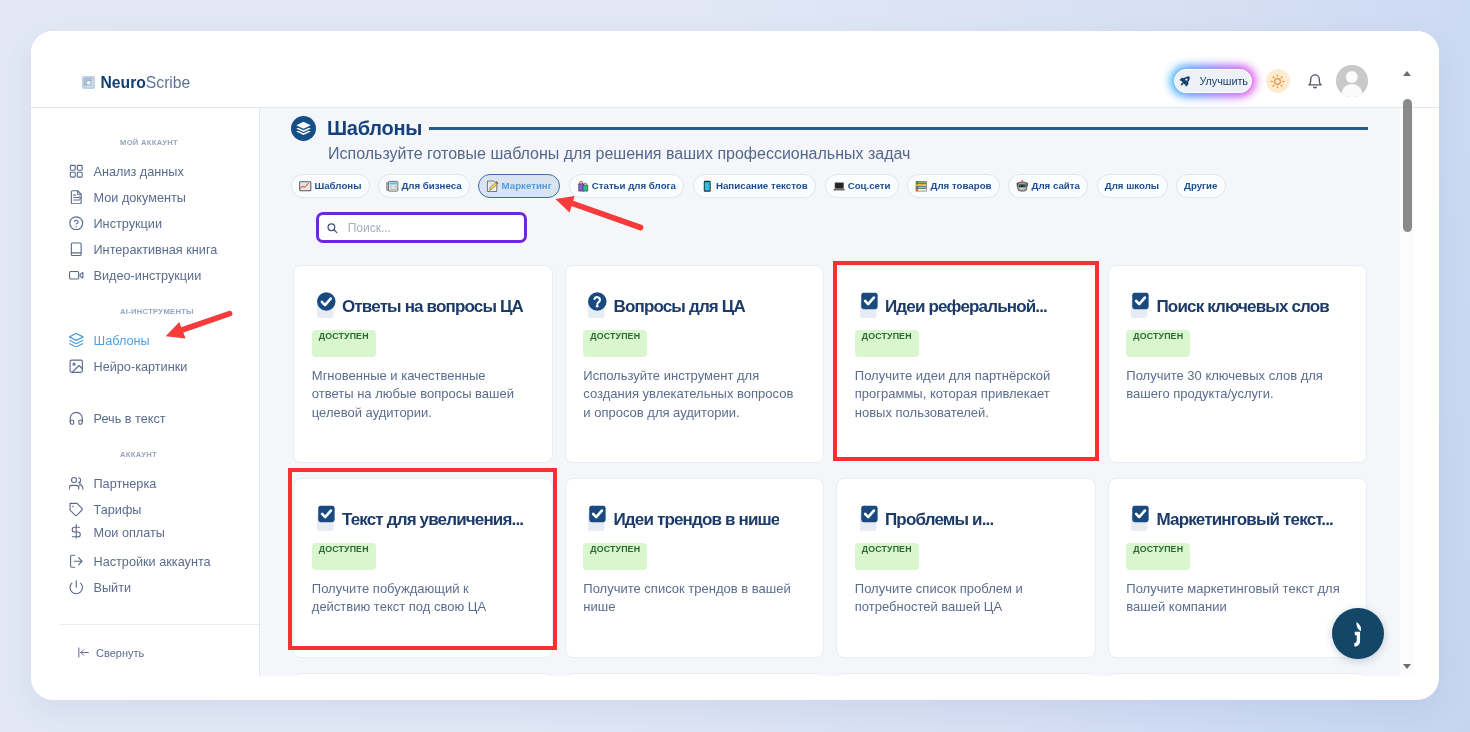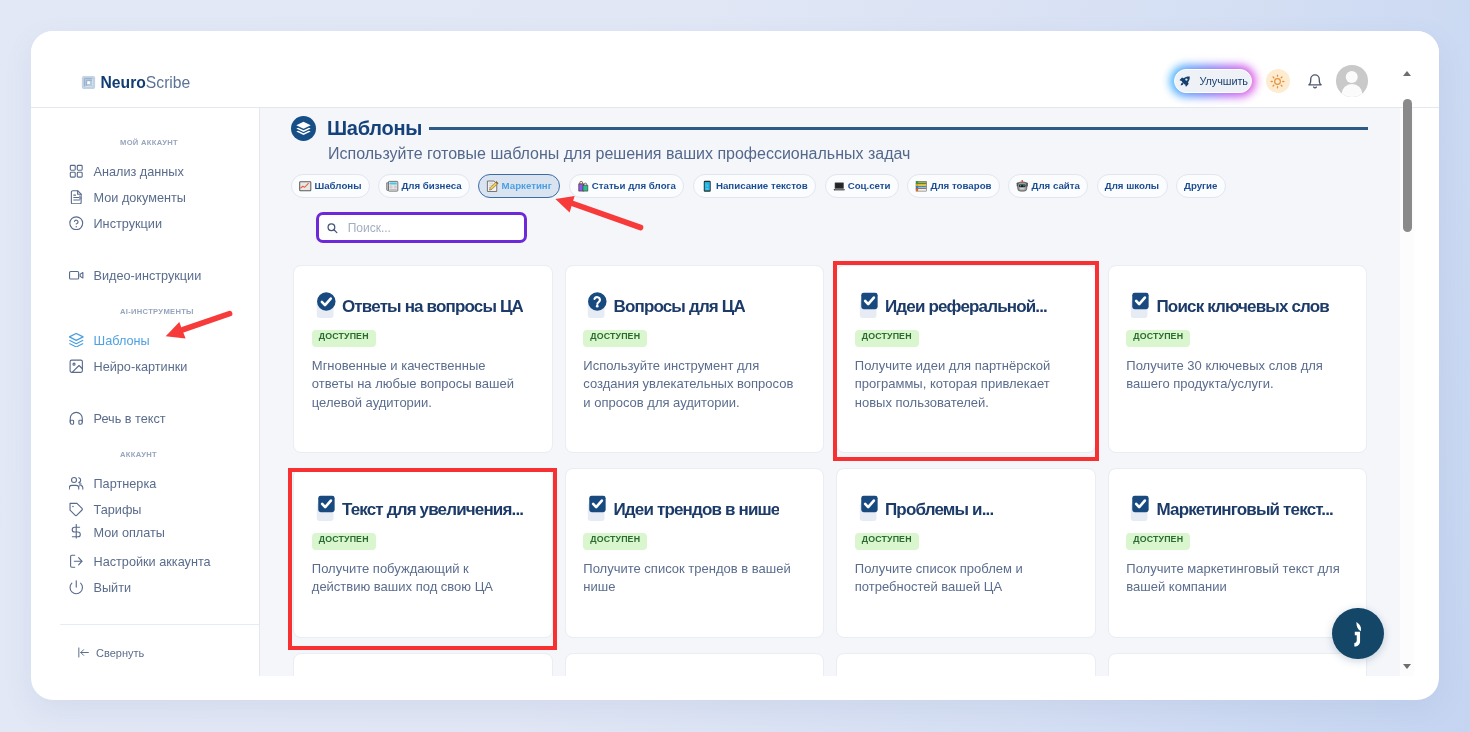--- a/index.html
+++ b/index.html
@@ -84,21 +84,21 @@
 .grid{position:absolute;left:33px;top:157px;width:1074px;
   display:grid;grid-template-columns:repeat(4,259.5px);gap:15px 12px;}
 .card{background:#fff;border:1px solid #e9edf4;border-radius:8px;
   padding:26.5px 22px 39.5px 17.8px;cursor:pointer;}
 .card-head{display:flex;align-items:center;gap:1.2px;}
 .card-ico{width:29px;height:29px;flex:none;display:block;position:relative;top:-4.2px;overflow:visible;}
 .card-title{font-size:17px;font-weight:700;color:#1c3b69;letter-spacing:-.84px;
   white-space:nowrap;overflow:hidden;line-height:20px;}
 .badge{display:inline-block;margin-top:8px;background:#d9f6cf;color:#2a6b2f;
   font-size:8.8px;font-weight:700;letter-spacing:.15px;border-radius:4px;padding:0 7px;
-  line-height:12.8px;height:17px;}
+  line-height:12.8px;height:27px;}
 .card-empty{height:120px;}
 .card-desc{margin-top:10px;font-size:13px;line-height:18.7px;color:#5b6d8d;max-width:215.5px;}
 
 .overlay{position:absolute;left:0;top:0;width:1470px;height:732px;pointer-events:none;}
 .hl{position:absolute;border:4px solid #f73131;pointer-events:none;}
 .arrow{position:absolute;pointer-events:none;overflow:visible;}
 
 .fab{position:absolute;left:1072px;top:499.6px;width:51.9px;height:51.9px;border-radius:50%;
   background:#144668;display:flex;align-items:center;justify-content:center;
   box-shadow:0 2px 9px rgba(20,60,100,.22);cursor:pointer;}
@@ -190,20 +190,29 @@
       <div class="sb-item" style="top:105.4px;">
         <span class="ico">
           <svg width="14.5" height="14.5" viewBox="1.6 1.6 20.8 20.8" fill="none" stroke="#596b8c" stroke-width="1.6" stroke-linecap="round" stroke-linejoin="round">
             <circle cx="12" cy="12" r="9.2"></circle>
             <path d="M9.4 9.3a2.7 2.7 0 0 1 5.2 1c0 1.8-2.6 2.7-2.6 2.7"></path>
             <path d="M12 17.1h.01" stroke-width="2"></path>
           </svg>
         </span>
         <span>Инструкции</span>
       </div>
+      <div class="sb-item" style="top:131.4px;">
+        <span class="ico">
+          <svg width="14.5" height="14.5" viewBox="1.6 1.6 20.8 20.8" fill="none" stroke="#596b8c" stroke-width="1.6" stroke-linecap="round" stroke-linejoin="round">
+            <rect x="5" y="3" width="14" height="18" rx="1.6"></rect>
+            <path d="M5 17.2h14"></path>
+          </svg>
+        </span>
+        <span>Интерактивная книга</span>
+      </div>
       <div class="sb-item" style="top:157.4px;">
         <span class="ico">
           <svg width="14.5" height="14.5" viewBox="1.6 1.6 20.8 20.8" fill="none" stroke="#596b8c" stroke-width="1.6" stroke-linecap="round" stroke-linejoin="round">
             <rect x="2.4" y="6.6" width="13" height="10.8" rx="1.6"></rect>
             <path d="M17.6 10.4l3.9-2.4v8l-3.9-2.4z"></path>
           </svg>
         </span>
         <span>Видео-инструкции</span>
       </div>
       <div class="sb-group-title" style="top:199.2px;">AI-ИНСТРУМЕНТЫ</div>
@@ -468,21 +477,21 @@
         <div class="card">
           <div class="card-head">
             <svg class="card-ico" viewBox="0 0 26 26">
               <rect x="4.3" y="10.8" width="15" height="16" rx="2.1" fill="#e7ebf3"></rect>
               <rect x="5.6" y="4.3" width="14.7" height="14.8" rx="2.2" fill="#184a80"></rect>
               <path d="M9.1 11.6l2.7 2.8 5.1-5.8" fill="none" stroke="#fff" stroke-width="2.4" stroke-linecap="round" stroke-linejoin="round"></path>
             </svg>
             <div class="card-title">Текст для увеличения...</div>
           </div>
           <div><span class="badge">ДОСТУПЕН</span></div>
-          <div class="card-desc">Получите побуждающий к действию ваших под свою ЦА</div>
+          <div class="card-desc">Получите побуждающий к действию текст под свою ЦА</div>
         </div>
         <div class="card">
           <div class="card-head">
             <svg class="card-ico" viewBox="0 0 26 26">
               <rect x="4.3" y="10.8" width="15" height="16" rx="2.1" fill="#e7ebf3"></rect>
               <rect x="5.6" y="4.3" width="14.7" height="14.8" rx="2.2" fill="#184a80"></rect>
               <path d="M9.1 11.6l2.7 2.8 5.1-5.8" fill="none" stroke="#fff" stroke-width="2.4" stroke-linecap="round" stroke-linejoin="round"></path>
             </svg>
             <div class="card-title">Идеи трендов в нише</div>
           </div>

